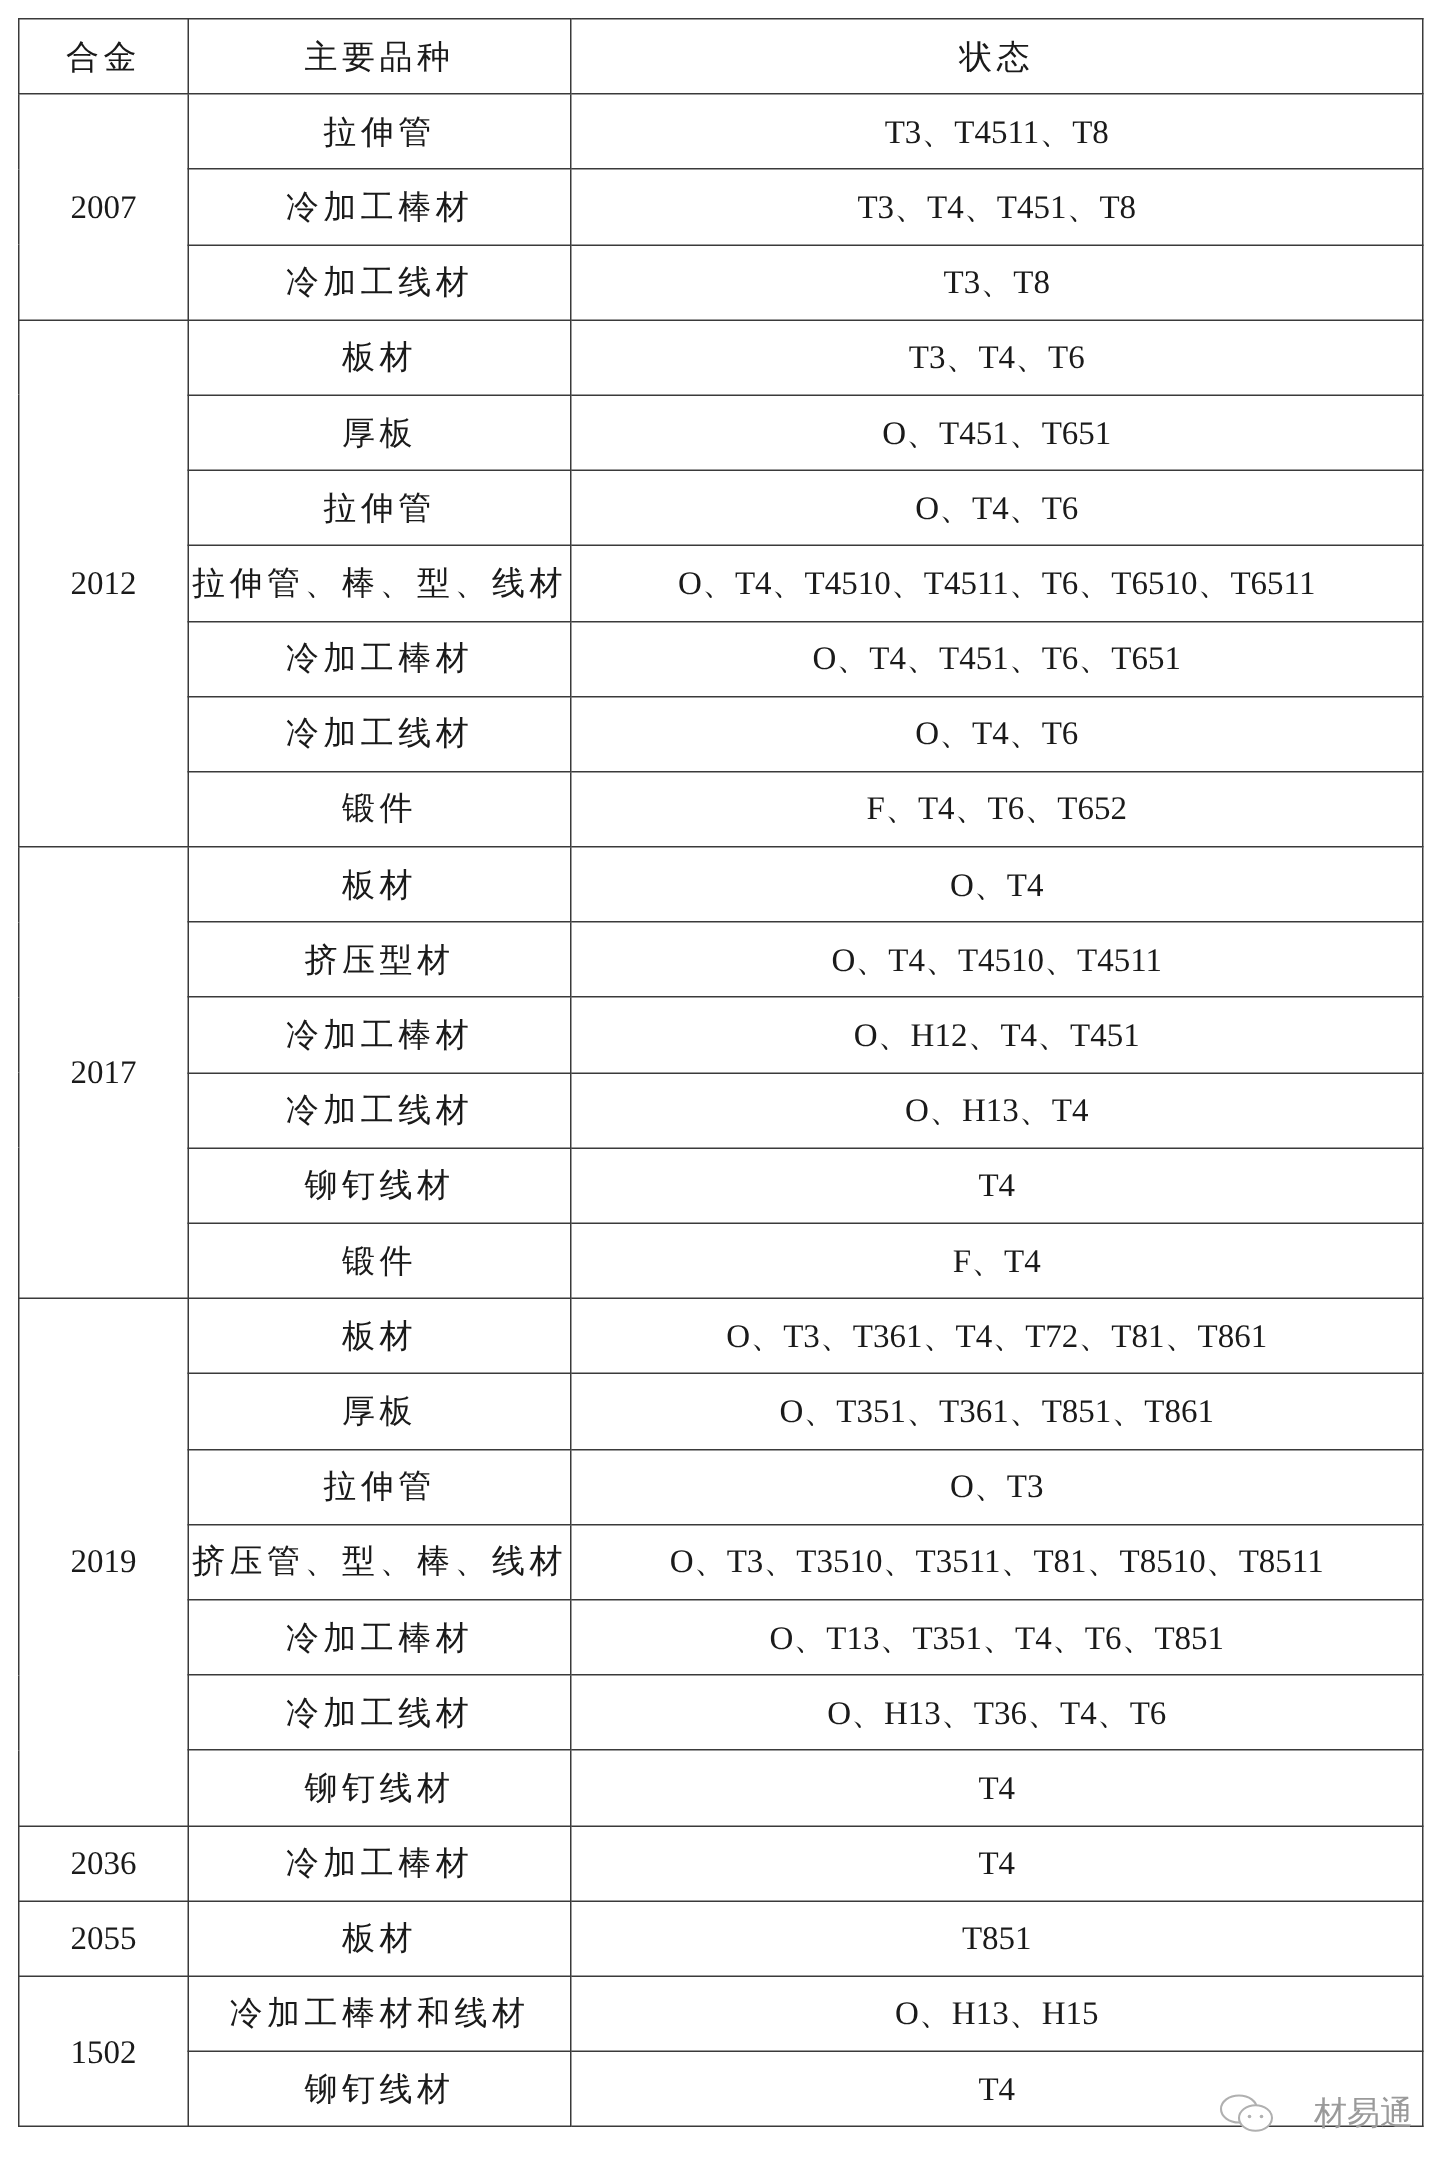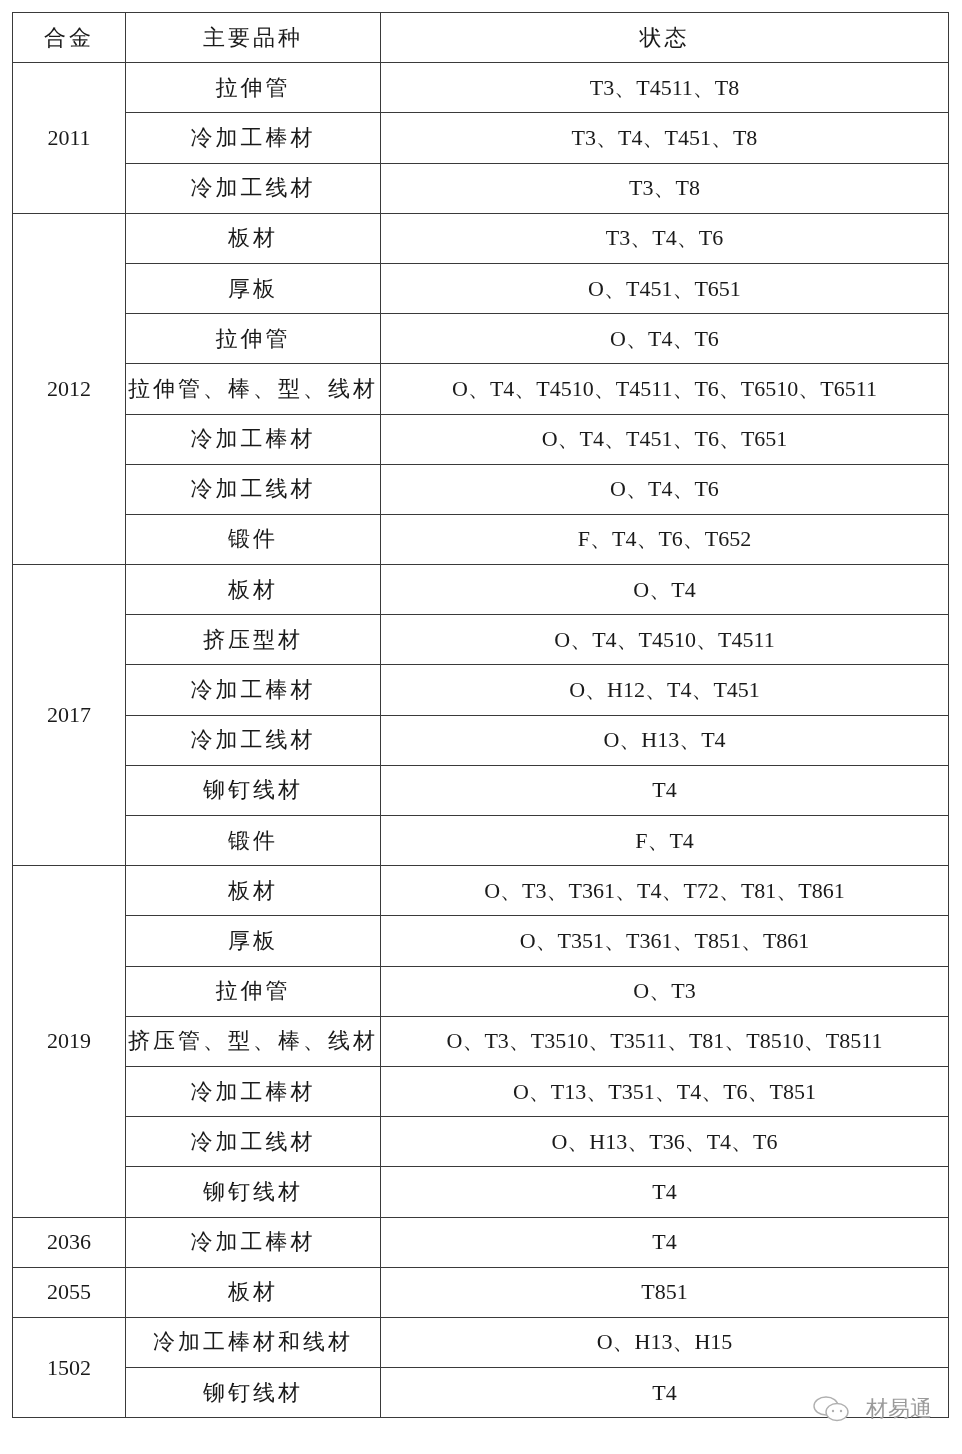--- a/index.html
+++ b/index.html
@@ -16,21 +16,21 @@
     text-align: center; vertical-align: middle;
     font-size: 22px; font-weight: normal;
     white-space: nowrap;
   }
   col.c1 { width: 113px; }
   col.c2 { width: 255px; }
   col.c3 { width: 568px; }
   .cn { letter-spacing: 3px; font-family: Liberation Serif, serif; font-size: 20px; }
   .watermark {
     position: absolute; left: 812px; top: 1394px;
-    display: flex; align-items: center; gap: 14px;
+    display: flex; align-items: center; gap: 24px;
     color: #9a9a9a; font-family: "DejaVu Sans", sans-serif; font-size: 22px;
   }
   .wm-icon { width: 40px; height: 30px; }
 </style>
 </head>
 <body>
 
 <table class="alloy-table">
   <colgroup>
       <col class="c1">
@@ -39,21 +39,21 @@
     </colgroup>
   <thead>
     <tr>
       <th class="cn">合金</th>
       <th class="cn">主要品种</th>
       <th class="cn">状态</th>
     </tr>
   </thead>
   <tbody id="table-body">
       <tr>
-        <td rowspan="3">2011</td>
+        <td rowspan="3">2007</td>
         <td class="cn">拉伸管</td>
         <td>T3、T4511、T8</td>
       </tr>
       <tr>
         <td class="cn">冷加工棒材</td>
         <td>T3、T4、T451、T8</td>
       </tr>
       <tr>
         <td class="cn">冷加工线材</td>
         <td>T3、T8</td>

